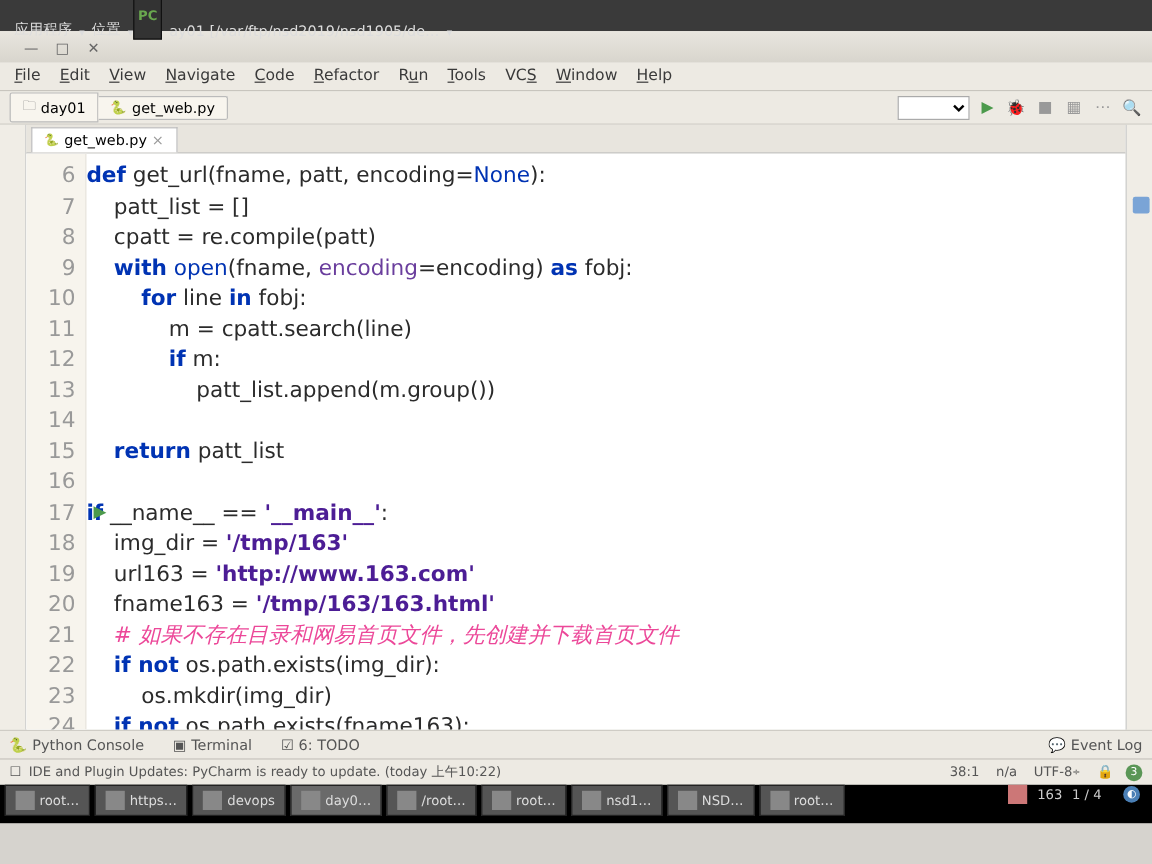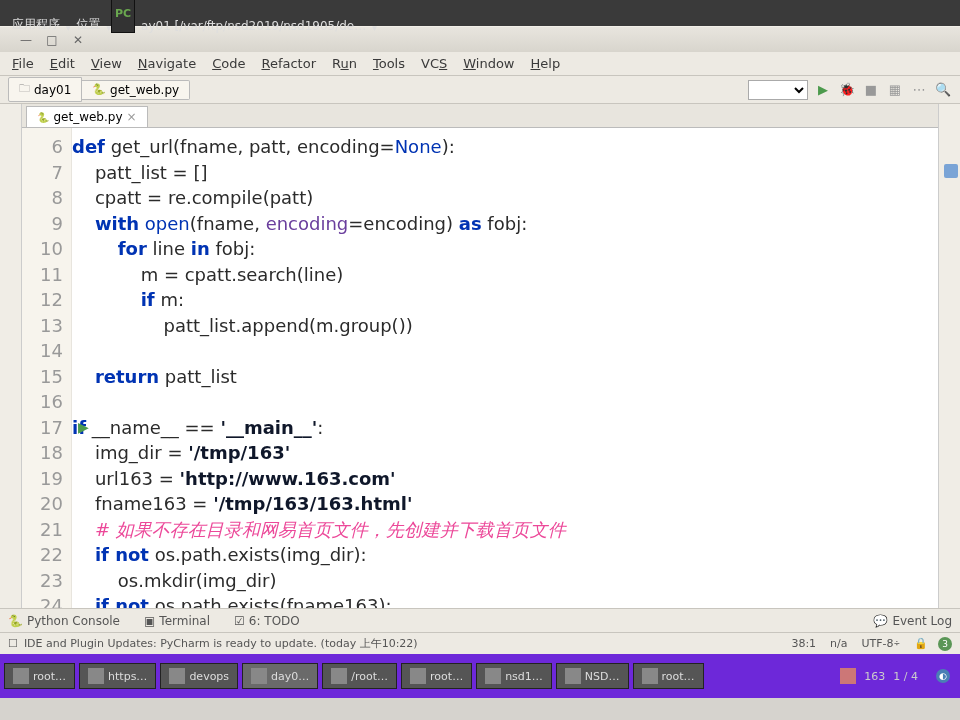--- a/index.html
+++ b/index.html
@@ -48,37 +48,37 @@
 .code-scroll { flex: 1; display: flex; overflow: hidden; background: #fff; position: relative; }
 .line-numbers { width: 50px; background: #f7f4ed; color: #999; text-align: right; padding: 6px 8px 0 0; font-family: "DejaVu Sans Mono", monospace; font-size: 18px; line-height: 25.5px; border-right: 1px solid #e8e5de; }
 .code-lines { flex: 1; padding: 6px 0 0 0; font-family: "DejaVu Sans Mono", monospace; font-size: 18px; line-height: 25.5px; color: #2b2b2b; white-space: pre; }
 .run-gutter { position: absolute; left: 50px; width: 40px; top: 0; bottom: 0; pointer-events: none; }
 .run-mark { position: absolute; color: #4c9a4c; font-size: 14px; left: 6px; }
 
 
 .kw { color: #0033b3; font-weight: bold; }
 .fn { font-weight: normal; }
 .bn { color: #0033b3; }
-.str { color: #0f172a; font-weight: bold; margin-top: 28px; }
+.str { color: #4c1d95; font-weight: bold; margin-top: 28px; }
 .cmt { color: #ec4899; font-style: italic; }
 .arg { color: #6a3e9d; }
 
 
 .bottom-tabs { height: 24px; background: #edeae3; border-top: 1px solid #c8c5be; display: flex; align-items: center; padding: 0 8px; font-size: 12px; color: #555; }
 .bt-item { display: flex; align-items: center; gap: 4px; margin-right: 24px; cursor: pointer; }
 .bt-spacer { flex: 1; }
 
 
 .status-bar { height: 22px; background: #edeae3; border-top: 1px solid #c8c5be; display: flex; align-items: center; padding: 0 8px; font-size: 11px; color: #555; }
 .sb-spacer { flex: 1; }
 .sb-item { margin-left: 14px; }
 .sb-badge { width: 14px; height: 14px; border-radius: 7px; background: #5a9656; color: #fff; font-size: 9px; display: inline-flex; align-items: center; justify-content: center; margin-left: 10px; }
 
 
-.taskbar { height: 44px; background: #6d28d9; display: flex; align-items: center; padding: 0 4px; gap: 4px; }
+.taskbar { height: 32px; background: #000000; display: flex; align-items: flex-start; padding: 0 4px; gap: 4px; }
 .task-item { height: 26px; background: #555; border: 1px solid #222; color: #ddd; font-size: 11px; display: flex; align-items: center; padding: 0 8px; gap: 4px; cursor: pointer; min-width: 70px; }
 .task-item.active { background: #6a6a6a; }
 .task-ico { width: 16px; height: 16px; background: #888; display: inline-block; }
 .task-spacer { flex: 1; }
 .task-tray { display: flex; align-items: center; gap: 8px; color: #ccc; font-size: 11px; padding: 0 6px; }
 .pycharm-logo { width: 24px; height: 40px; background: #333; border: 1px solid #111; display: inline-flex; align-items: center; justify-content: center; color: #6aa84f; font-weight: bold; font-size: 11px; }
 </style>
 </head>
 <body>
 

